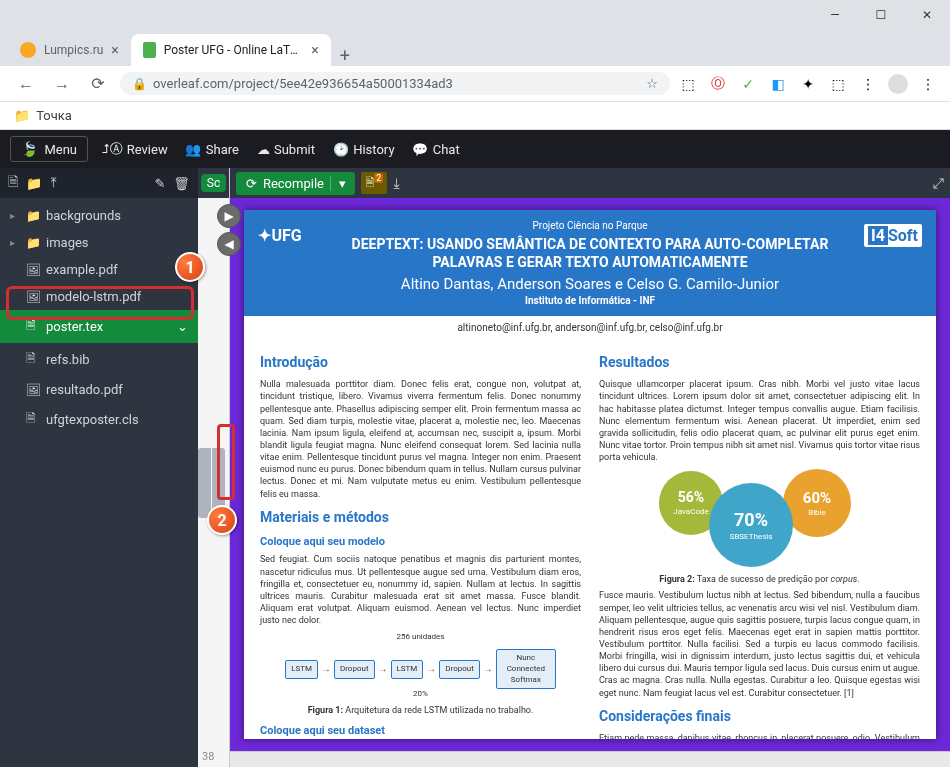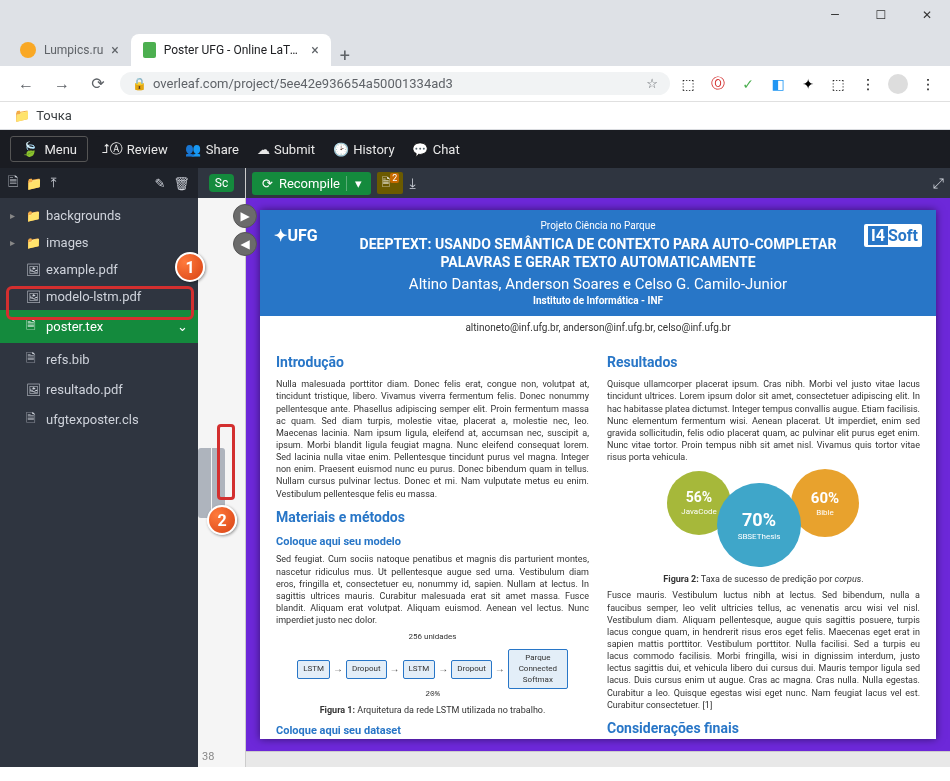--- a/index.html
+++ b/index.html
@@ -42,21 +42,21 @@
 .file-item { display: flex; align-items: center; padding: 6px 10px; gap: 6px; cursor: pointer; white-space: nowrap; }
 .file-item .caret { width: 10px; font-size: 10px; color: #888; }
 .file-item .ico { font-size: 12px; width: 14px; }
 .file-item.selected { background: #148a3d; color: #fff; }
 .file-item.selected .ico, .file-item.selected .caret { color: #fff; }
 .highlight-box { position: absolute; border: 3px solid #d32f2f; border-radius: 6px; pointer-events: none; }
 .hl1 { left: 5px; top: 216px; width: 186px; height: 34px; z-index: 10; }
 .marker { position: absolute; width: 30px; height: 30px; background: radial-gradient(circle at 30% 30%, #ff7a3c, #d84315); border: 2px solid #fff; border-radius: 50%; color: #fff; display: flex; align-items: center; justify-content: center; font-weight: bold; font-size: 16px; box-shadow: 1px 1px 3px rgba(0,0,0,0.4); z-index: 20; }
 .m1 { left: 172px; top: 182px; }
 
-.editor-col { width: 48px; background: #f5f5f5; display: flex; flex-direction: column; position: relative; border-right: 1px solid #ccc; }
+.editor-col { width: 32px; background: #f5f5f5; display: flex; flex-direction: column; position: relative; border-right: 1px solid #ccc; }
 .editor-top { height: 30px; background: #2f3540; display: flex; align-items: center; justify-content: center; }
 .sc-btn { background: #148a3d; color: #fff; border-radius: 4px; padding: 2px 6px; font-size: 12px; cursor: pointer; }
 .toggle-handle { position: absolute; right: -12px; width: 24px; height: 24px; background: #6b6b6b; border-radius: 50%; display: flex; align-items: center; justify-content: center; color: #fff; font-size: 12px; cursor: pointer; border: 1px solid #555; z-index: 5; }
 .th1 { top: 36px; }
 .th2 { top: 64px; }
 .code-gutter { flex: 1; position: relative; }
 .vsplit { position: absolute; left: 0; top: 50%; width: 30px; height: 70px; transform: translateY(-50%); }
 .vsplit .arr { width: 13px; height: 70px; background: #aeb4bd; display: inline-block; }
 .hl2 { left: 16px; top: 280px; width: 18px; height: 76px; z-index: 10; border-radius: 4px; }
 .m2 { left: 6px; top: 361px; }
@@ -83,21 +83,21 @@
 .poster-body { display: flex; padding: 6px 16px 12px; gap: 18px; font-size: 9px; color: #333; line-height: 1.35; }
 .poster-col { flex: 1; }
 .poster-col h2 { color: #2876c7; font-size: 14px; font-weight: bold; margin: 8px 0 6px; }
 .poster-col h3 { color: #2876c7; font-size: 11px; font-weight: bold; margin: 8px 0 4px; }
 .poster-col p { margin-bottom: 6px; text-align: justify; }
 .fig-caption { text-align: center; font-size: 9px; margin: 4px 0; }
 .fig-area { display: flex; align-items: center; justify-content: center; gap: 3px; padding: 10px 0 4px; }
 .fig-box { border: 1px solid #2876c7; background: #e3eef8; padding: 3px 5px; font-size: 8px; border-radius: 2px; }
 .fig-arr { font-size: 10px; color: #555; }
 .fig-label-top { font-size: 8px; text-align: center; margin-bottom: -4px; }
-.fig-label-bot { font-size: 8px; text-align: center; margin-top: -4px; font-family: Liberation Mono, monospace; }
+.fig-label-bot { font-size: 8px; text-align: center; margin-top: -4px; }
 .circles { display: flex; align-items: center; justify-content: center; gap: -10px; padding: 6px 0; position: relative; height: 100px; }
 .circle { border-radius: 50%; color: #fff; display: flex; flex-direction: column; align-items: center; justify-content: center; font-weight: bold; position: absolute; }
 .c1 { width: 64px; height: 64px; background: #a6b83a; font-size: 14px; left: 60px; top: 2px; }
 .c2 { width: 84px; height: 84px; background: #3fa6c9; font-size: 18px; left: 110px; top: 14px; z-index: 2; }
 .c3 { width: 68px; height: 68px; background: #e8a22d; font-size: 15px; left: 184px; top: 0px; }
 .circle .lbl { font-size: 8px; font-weight: normal; }
 .hscroll { height: 16px; background: #e8e8e8; border-top: 1px solid #ccc; }
 </style>
 </head>
 <body>
@@ -282,21 +282,21 @@
               <div class="fig-label-top">256 unidades</div>
               <div class="fig-area">
                 <span class="fig-box">LSTM</span>
                   <span class="fig-arr">→</span>
                 <span class="fig-box">Dropout</span>
                   <span class="fig-arr">→</span>
                 <span class="fig-box">LSTM</span>
                   <span class="fig-arr">→</span>
                 <span class="fig-box">Dropout</span>
                   <span class="fig-arr">→</span>
-                <span class="fig-box" style="max-width:60px;text-align:center">Parque Connected Softmax</span>
+                <span class="fig-box" style="max-width:60px;text-align:center">Nunc Connected Softmax</span>
               </div>
               <div class="fig-label-bot">20%</div>
               <div class="fig-caption"><b>Figura 1:</b> Arquitetura da rede LSTM utilizada no trabalho.</div>
               <h3>Coloque aqui seu dataset</h3>
               <p>Etiam euismod. Fusce facilisis lacinia dui. Suspendisse potenti. In mi erat, cursus id, nonummy sed, ullamcorper eget, sapien. Praesent pretium, magna in eleifend egestas, pede pede pretium lorem, quis consectetuer tortor sapien facilisis magna. Mauris quis magna varius nulla scelerisque imperdiet. Aliquam non quam. Aliquam porttitor quam a lacus. Praesent vel arcu ut tortor cursus volutpat. In vitae pede quis diam bibendum placerat. Fusce elementum convallis neque. Sed dolor orci, scelerisque ac, dapibus nec, ultricies ut, mi. Duis nec dui</p>
             </div>
             <div class="poster-col">
               <h2>Resultados</h2>
               <p>Quisque ullamcorper placerat ipsum. Cras nibh. Morbi vel justo vitae lacus tincidunt ultrices. Lorem ipsum dolor sit amet, consectetuer adipiscing elit. In hac habitasse platea dictumst. Integer tempus convallis augue. Etiam facilisis. Nunc elementum fermentum wisi. Aenean placerat. Ut imperdiet, enim sed gravida sollicitudin, felis odio placerat quam, ac pulvinar elit purus eget enim. Nunc vitae tortor. Proin tempus nibh sit amet nisl. Vivamus quis tortor vitae risus porta vehicula.</p>
               <div class="circles">

